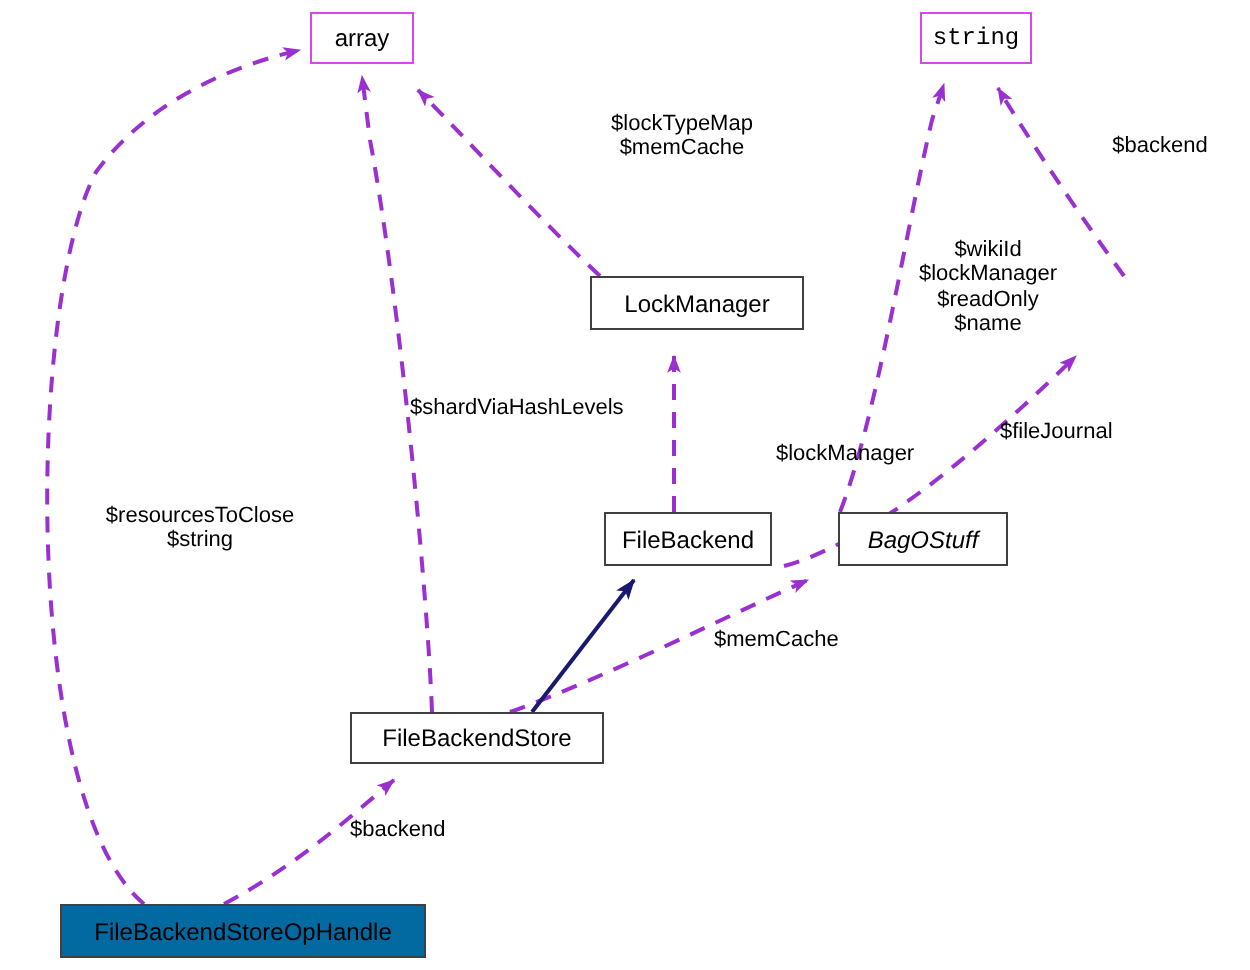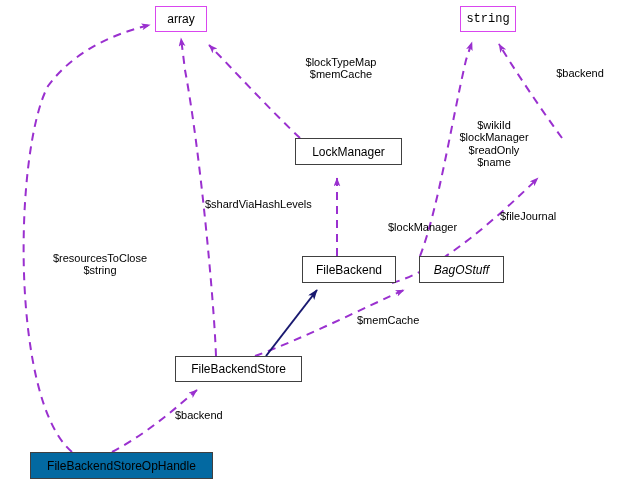--- a/index.html
+++ b/index.html
@@ -100,21 +100,21 @@
 
   <div class="node builtin" style="left:460px; top:6px; width:56px; height:26px;font-family:Liberation Mono, monospace;">
     <span>string</span>
   </div>
 
   <div class="node cls" style="left:283px; top:138px; width:107px; height:27px;">
     <span>LockManager</span>
   </div>
 
 
-  <div class="node cls" style="left:290px; top:256px; width:94px; height:27px;">
+  <div class="node cls" style="left:290px; top:256px; width:84px; height:27px;">
     <span>FileBackend</span>
   </div>
 
   <div class="node cls" style="left:407px; top:256px; width:85px; height:27px;font-style:italic;">
     <span>BagOStuff</span>
   </div>
 
   <div class="node cls" style="left:163px; top:356px; width:127px; height:26px;">
     <span>FileBackendStore</span>
   </div>

